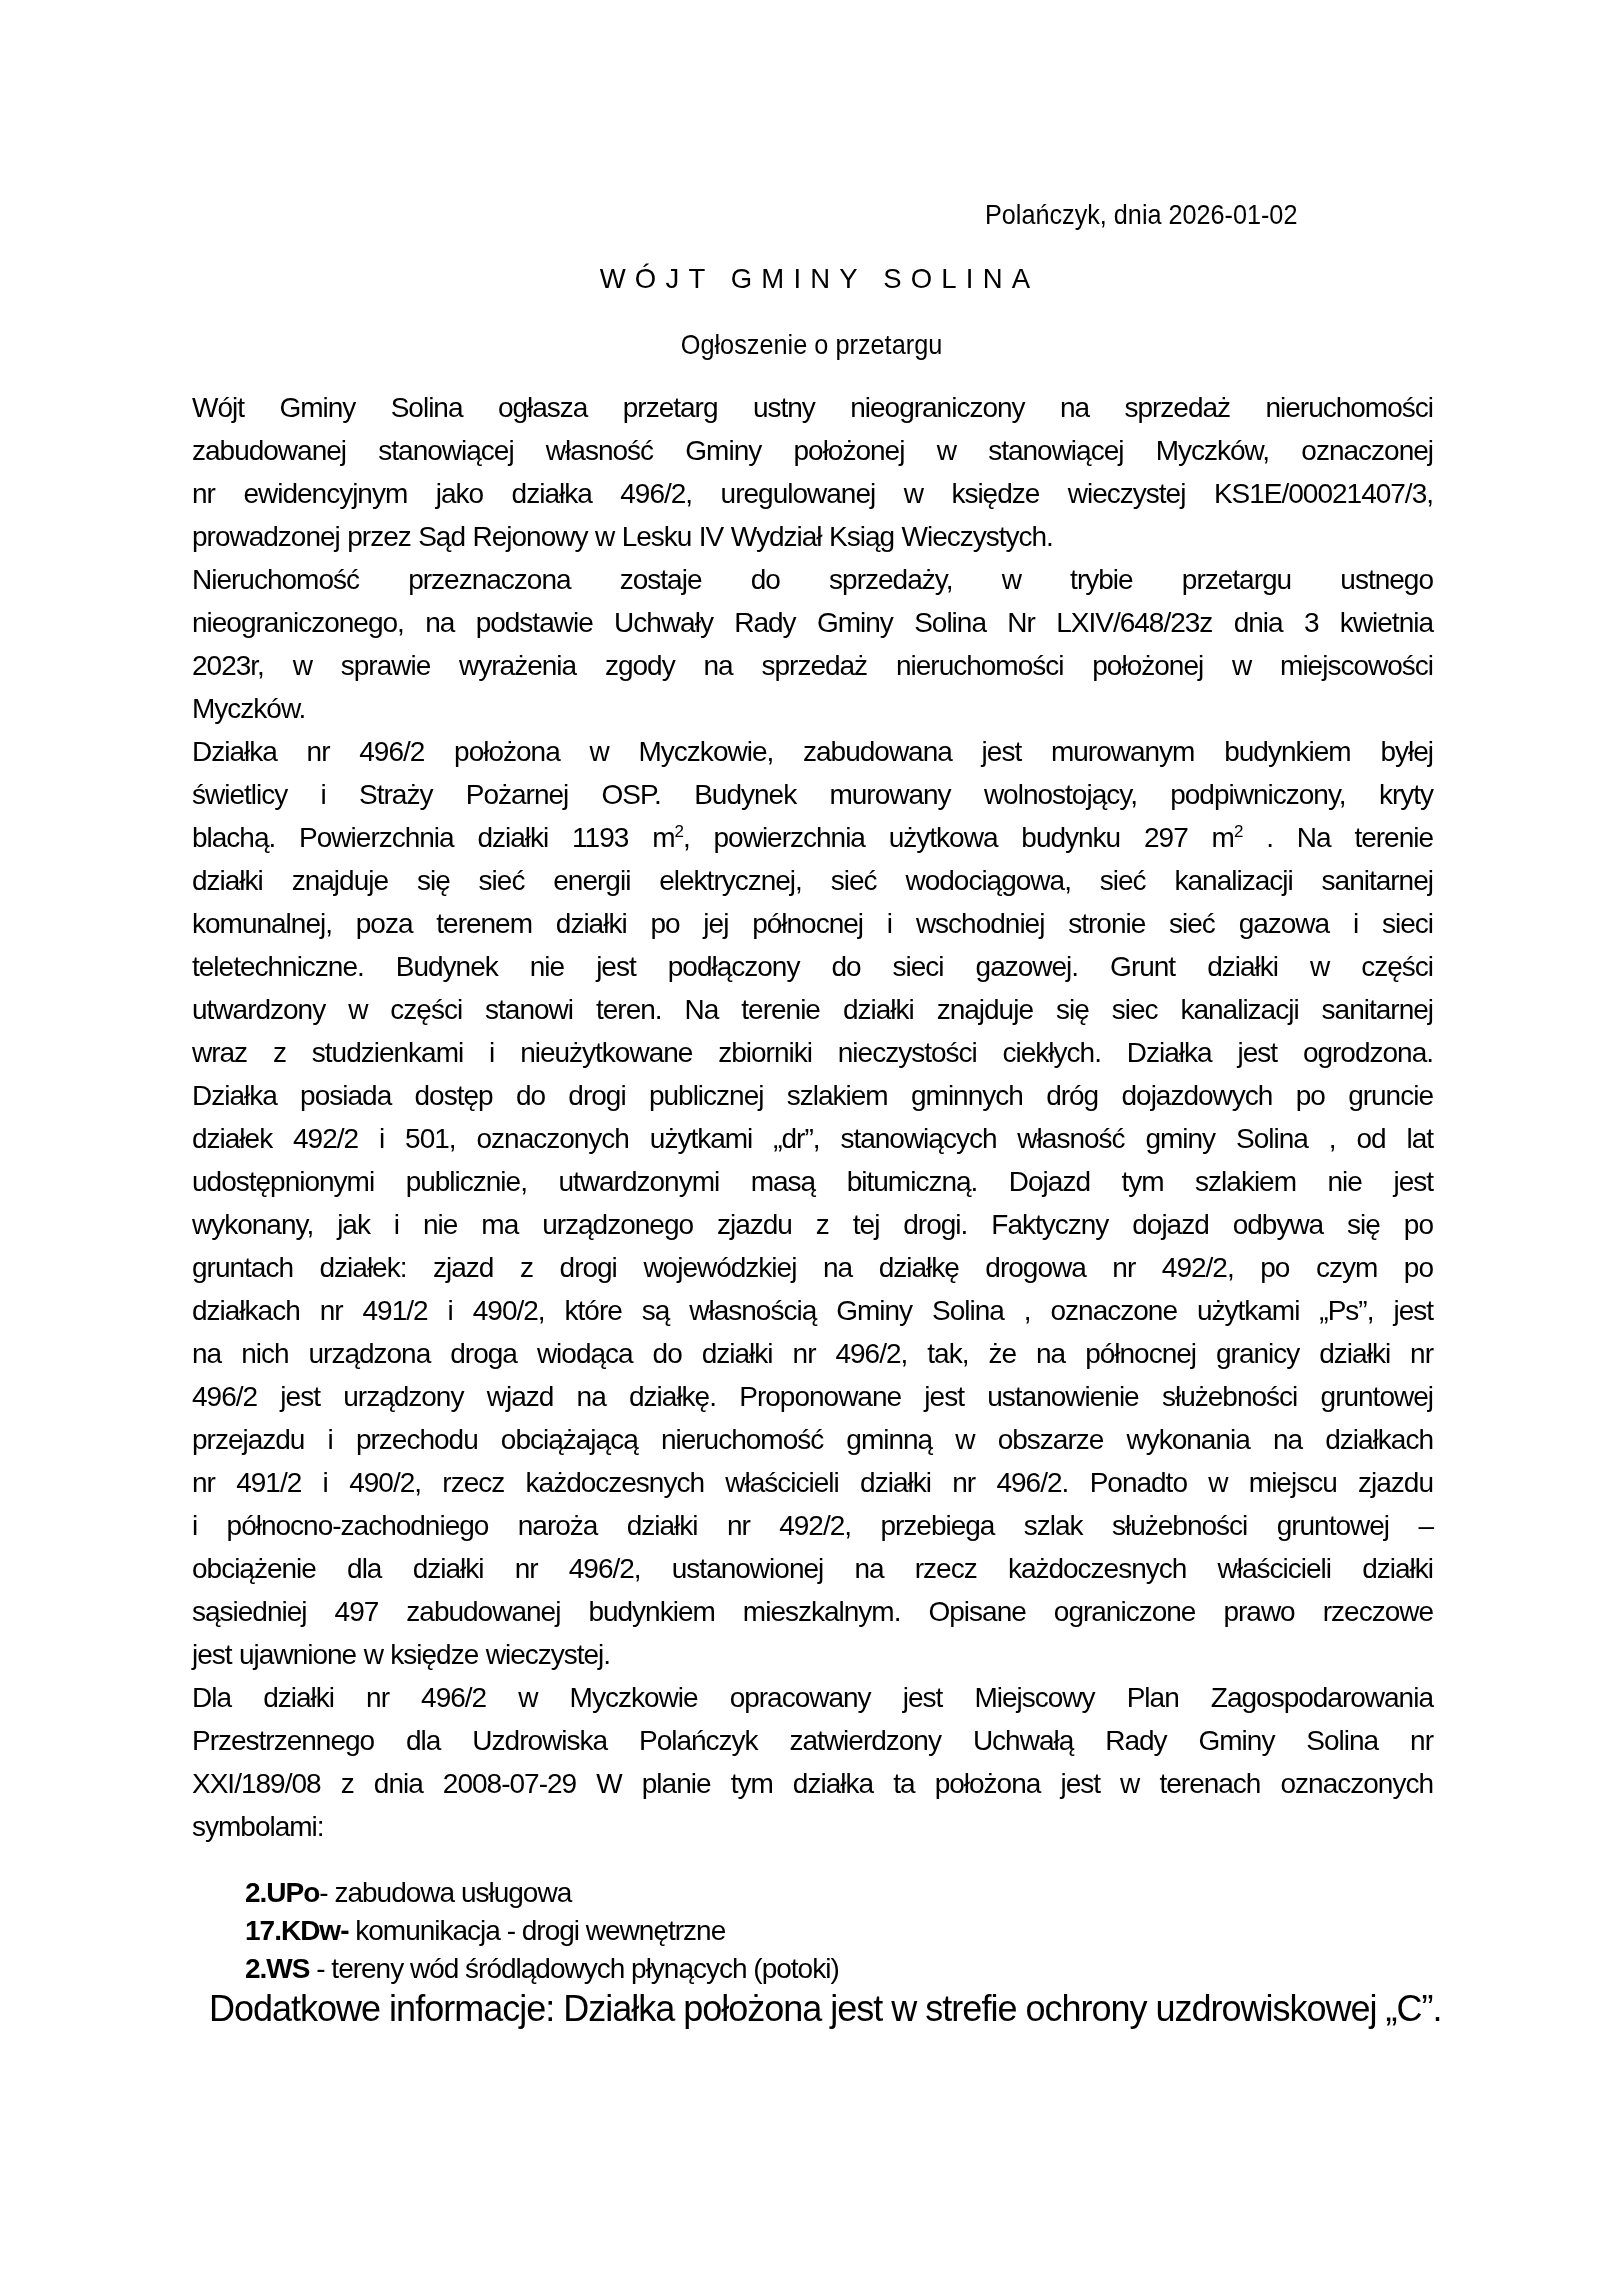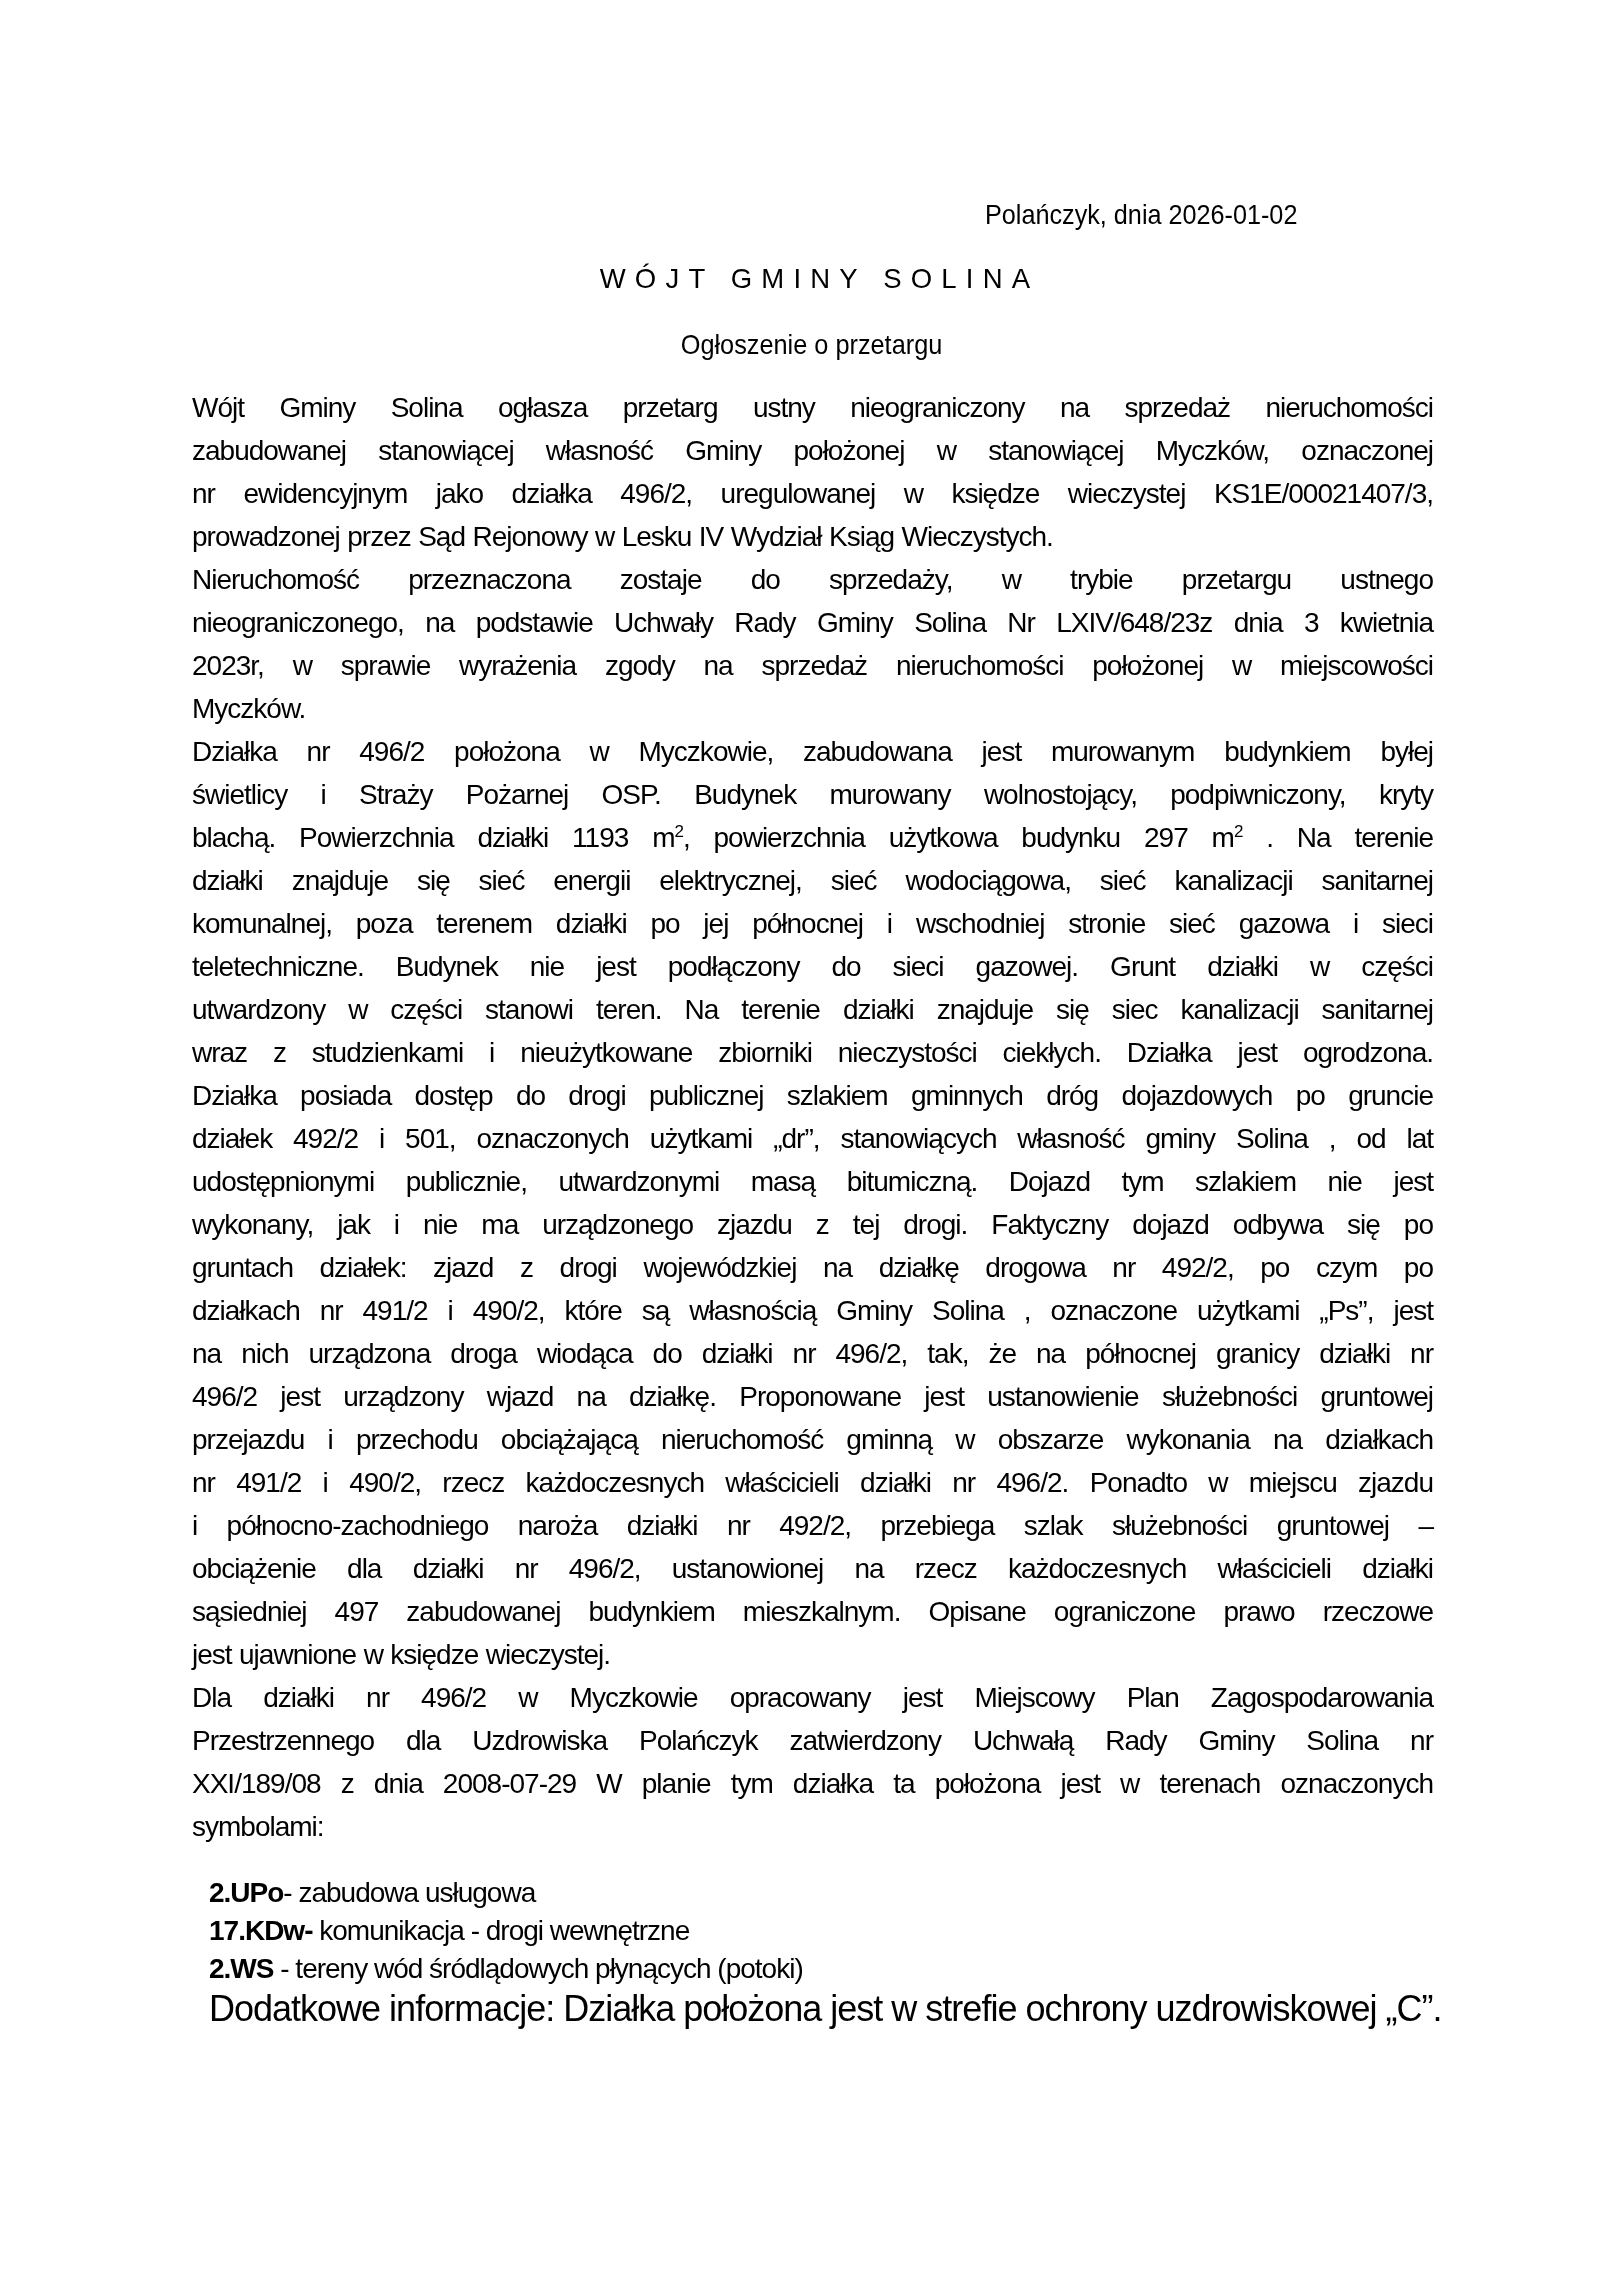--- a/index.html
+++ b/index.html
@@ -86,20 +86,21 @@
       font-size: 28px;
       letter-spacing: -1px;
     }
     .symbol-row {
       height: 38px;
       line-height: 38px;
       white-space: nowrap;
     }
     .symbol-code {
       font-weight: bold;
+      margin-left: 36px;
     }
     .extra-info {
       position: absolute;
       left: 209px;
       top: 1989px;
       font-size: 36px;
       line-height: 39px;
       letter-spacing: -1px;
       white-space: nowrap;
     }

